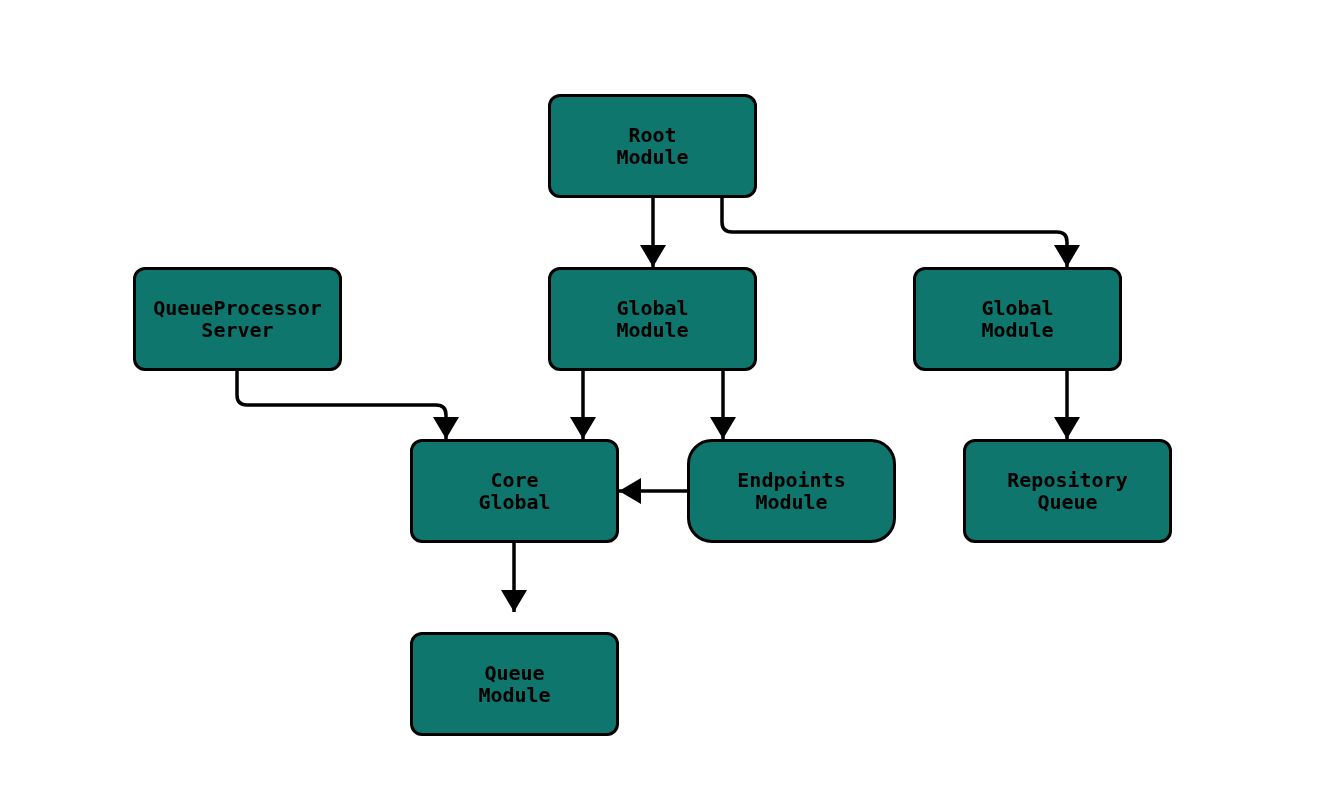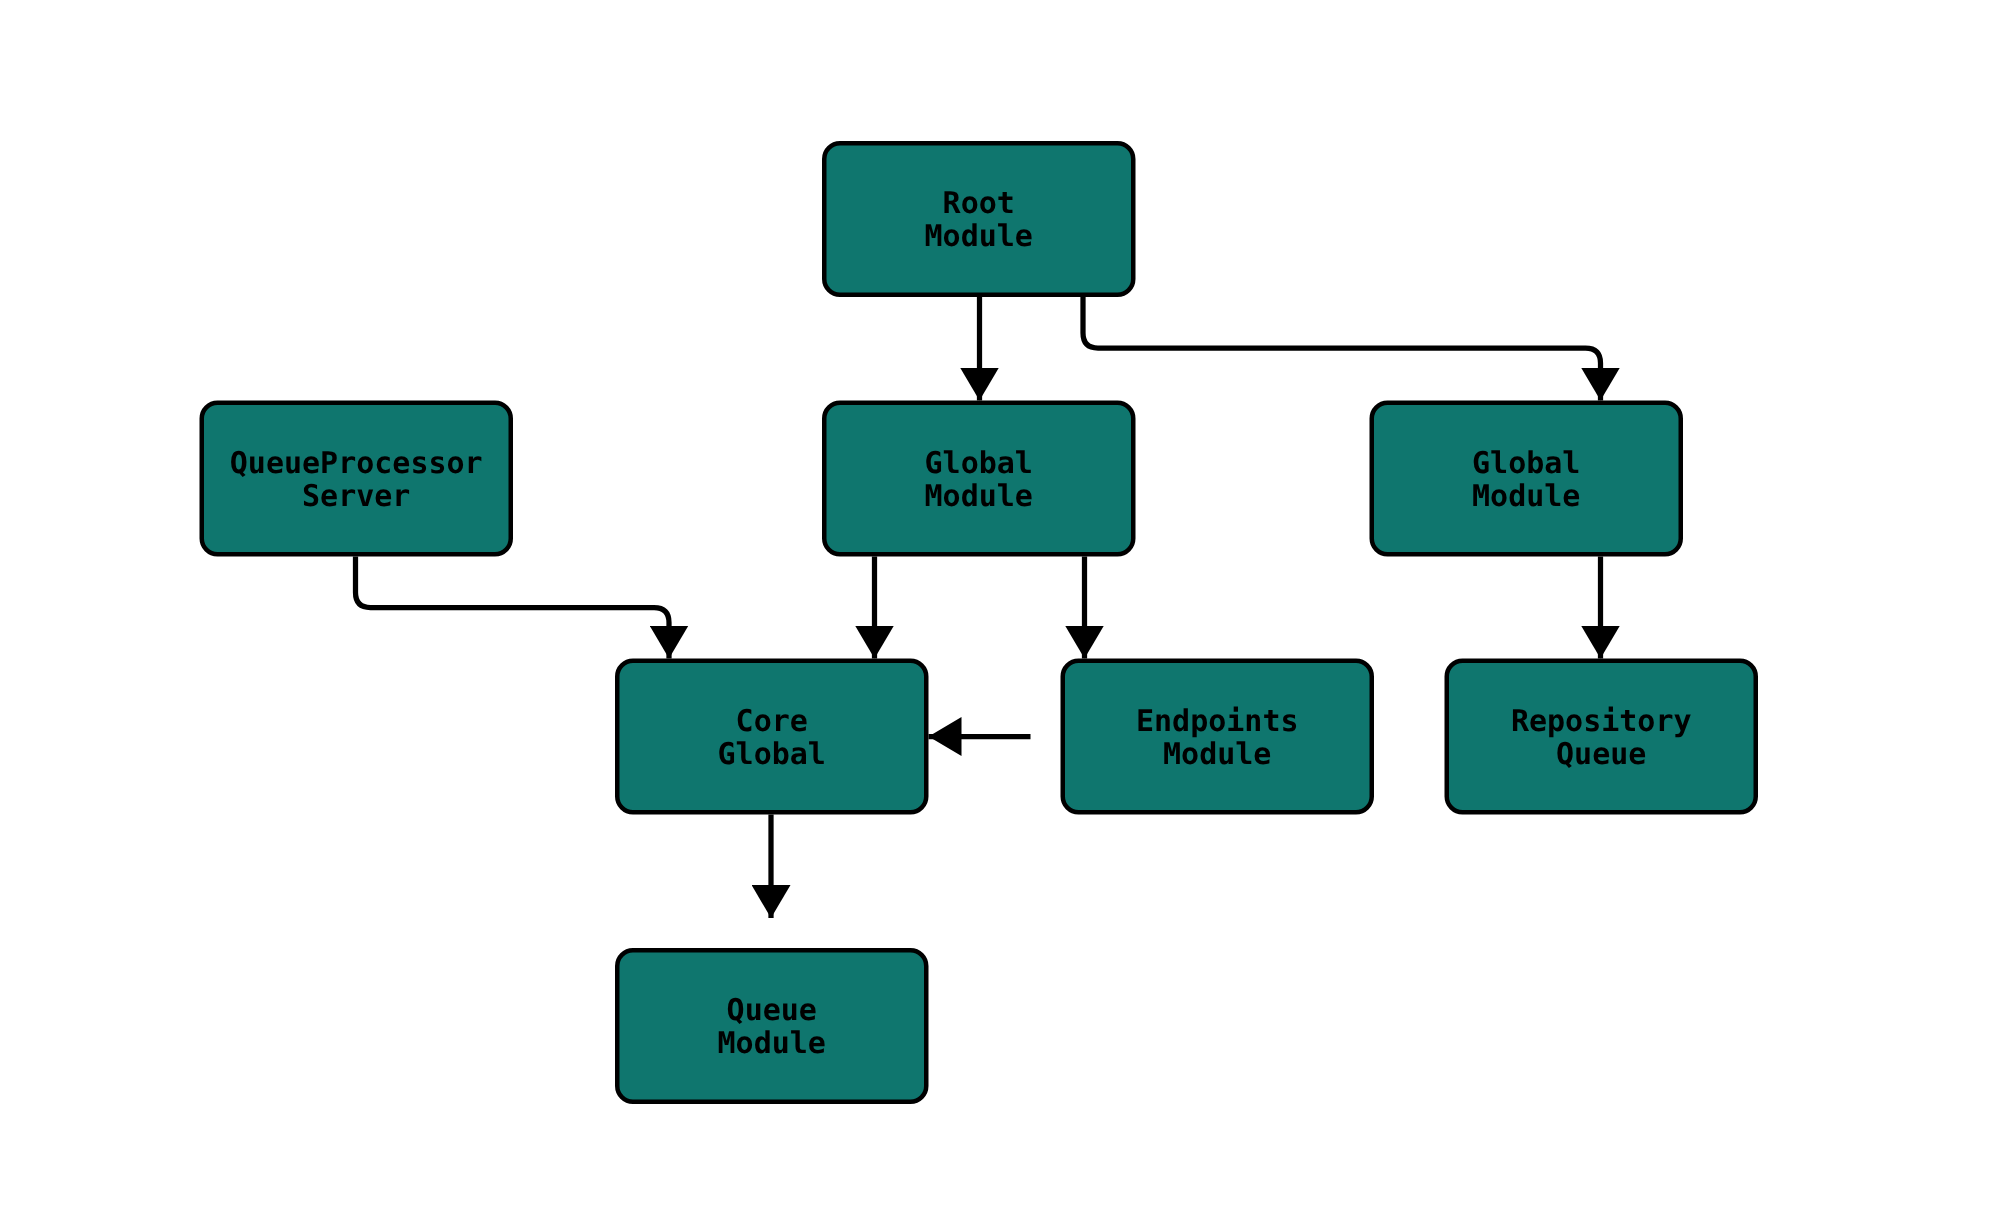--- a/index.html
+++ b/index.html
@@ -44,21 +44,21 @@
     font-weight: bold;
     line-height: 1.1;
     color: #000000;
     white-space: pre-line;
   }
   .node-root          { left: 548px; top:  94px; }
   .node-queueprocessor{ left: 133px; top: 267px; }
   .node-server        { left: 548px; top: 267px; }
   .node-global        { left: 913px; top: 267px; }
   .node-core          { left: 410px; top: 439px; }
-  .node-endpoints     { left: 707px; top: 439px; }
+  .node-endpoints     { left: 687px; top: 439px; border-radius: 25px; }
   .node-repository    { left: 963px; top: 439px; }
   .node-queue         { left: 410px; top: 632px; }
 </style>
 </head>
 <body>
 
 <div class="canvas">
 
   <svg class="edges-layer" width="1337" height="809" viewBox="0 0 1337 809" xmlns="http://www.w3.org/2000/svg">
     <defs>

